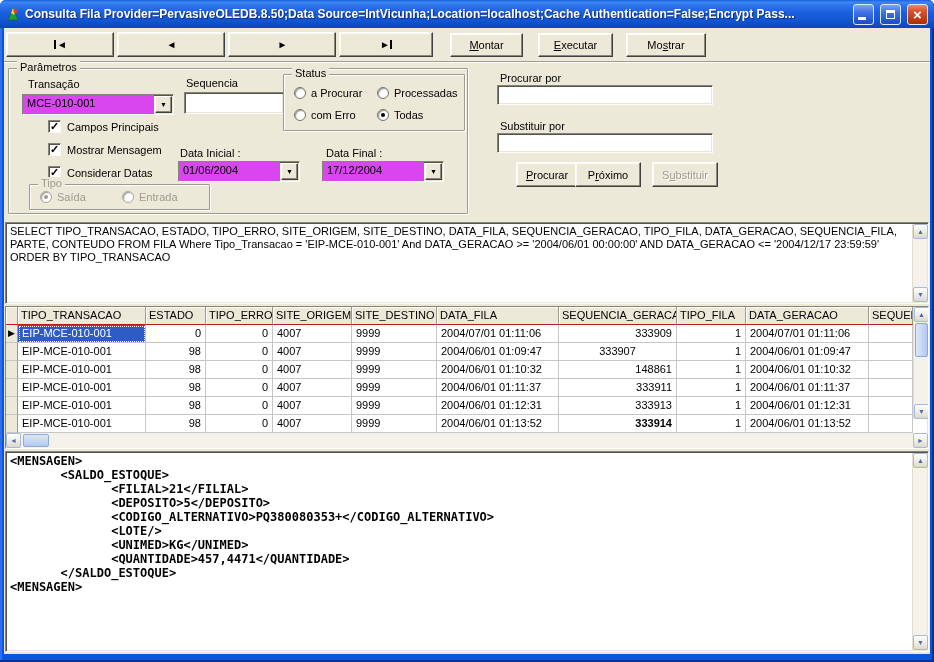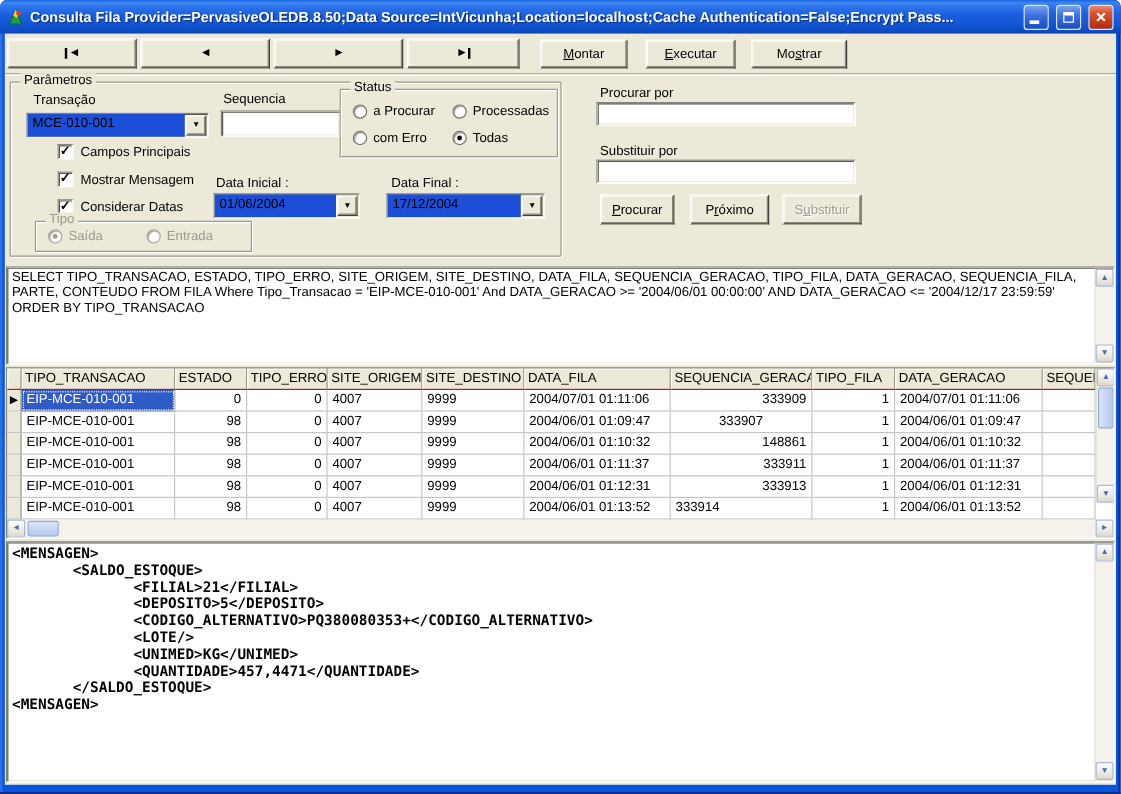--- a/index.html
+++ b/index.html
@@ -33,21 +33,21 @@
   .groupbox { position:absolute; border:1px solid #9D9A90; border-radius:1px; box-shadow:1px 1px 0 #FFFFFF, inset 1px 1px 0 #FFFFFF; }
   .groupbox > .legend { position:absolute; top:-8px; left:8px; background:#ECE9D8; padding:0 3px; font-size:11px; }
   .groupbox.disabled > .legend, .label.disabled { color:#9D9A90; }
   .label { position:absolute; font-size:11px; white-space:nowrap; }
   
   .sunken { background:#fff; border:1px solid #848478; border-right-color:#FDFCF7; border-bottom-color:#FDFCF7;
     box-shadow: inset 1px 1px 0 #55554C, inset -1px -1px 0 #E8E6DA; }
   .field { position:absolute; padding:3px 4px; font-size:11px; overflow:hidden; white-space:nowrap; }
   
   .combo { position:absolute; display:flex; align-items:stretch; }
-  .combo .val { flex:1; padding:2px 4px; font-size:11px; overflow:hidden; white-space:nowrap; background:#1d4ed8; }
+  .combo .val { flex:1; padding:2px 4px; font-size:11px; overflow:hidden; white-space:nowrap; background:#d946ef; }
   .combo .drop { width:17px; margin:1px; background:#ECE9D8; border:1px solid #404040; border-top-color:#fff; border-left-color:#fff;
     box-shadow: inset -1px -1px 0 #8A877C; display:flex; align-items:center; justify-content:center; font-size:7px; cursor:default; }
   
   .checkrow { position:absolute; display:flex; align-items:center; gap:6px; }
   .cbox { width:13px; height:13px; background:#fff; border:1px solid #848478; border-right-color:#FDFCF7; border-bottom-color:#FDFCF7;
     box-shadow: inset 1px 1px 0 #55554C; display:flex; align-items:center; justify-content:center; font-size:11px; font-weight:bold; line-height:11px; }
   .radiorow { position:absolute; display:flex; align-items:center; gap:5px; }
   .rad { width:12px; height:12px; border-radius:50%; background:#fff; border:1px solid #737369; box-shadow: inset 1px 1px 1px #9a9a90; position:relative; }
   .rad .dot { display:none; }
   .rad.on .dot { display:block; position:absolute; left:3px; top:3px; width:4px; height:4px; border-radius:50%; background:#000; }
@@ -188,21 +188,21 @@
         </span>
       <span>Considerar Datas</span>
     </div>
 
     <div class="label" style="left:176px; top:119px;">Data Inicial :</div>
     <div class="combo sunken" style="left:174px; top:133px; width:122px; height:21px;">
       <span class="val">01/06/2004</span>
       <span class="drop">▼</span>
     </div>
     <div class="label" style="left:322px; top:119px;">Data Final :</div>
-    <div class="combo sunken" style="left:318px; top:133px; width:132px; height:21px;justify-content:flex-end;">
+    <div class="combo sunken" style="left:318px; top:133px; width:122px; height:21px;justify-content:flex-end;">
       <span class="val">17/12/2004</span>
       <span class="drop">▼</span>
     </div>
 
     <div class="groupbox disabled" style="left:25px; top:156px; width:181px; height:26px;">
       <span class="legend">Tipo</span>
     </div>
     <div class="radiorow" style="left:36px; top:163px;">
       <span class="rad disabled on">
           <span class="dot"></span>
@@ -211,21 +211,21 @@
     </div>
     <div class="radiorow" style="left:118px; top:163px;">
       <span class="rad disabled"></span>
       <span class="label disabled" style="position:static;">Entrada</span>
     </div>
 
     <div class="label" style="left:496px; top:44px;">Procurar por</div>
     <div class="field sunken" style="left:493px; top:57px; width:216px; height:20px;"></div>
     <div class="label" style="left:496px; top:92px;">Substituir por</div>
     <div class="field sunken" style="left:493px; top:105px; width:216px; height:20px;"></div>
-    <div class="btn3d" style="left:496px; top:134px; width:62px; height:25px;justify-content:center;">
+    <div class="btn3d" style="left:512px; top:134px; width:62px; height:25px;justify-content:center;">
       <span><span></span><span class="key">P</span><span>rocurar</span></span>
     </div>
     <div class="btn3d" style="left:571px; top:134px; width:66px; height:25px;">
       <span><span>P</span><span class="key">r</span><span>óximo</span></span>
     </div>
     <div class="btn3d disabled" style="left:648px; top:134px; width:66px; height:25px;">
       <span><span>S</span><span class="key">u</span><span>bstituir</span></span>
     </div>
 
     <div class="memo sunken" style="left:1px; top:194px; width:924px; height:82px;">
@@ -318,21 +318,21 @@
               <div class="gc" style="width: 44px; text-align: left;"></div>
             </div>
             <div class="grow">
               <div class="gc selcol" style="width: 12px;"></div>
               <div class="gc" style="width: 128px; text-align: left;">EIP-MCE-010-001</div>
               <div class="gc" style="width: 60px; text-align: right;">98</div>
               <div class="gc" style="width: 67px; text-align: right;">0</div>
               <div class="gc" style="width: 79px; text-align: left;">4007</div>
               <div class="gc" style="width: 85px; text-align: left;">9999</div>
               <div class="gc" style="width: 122px; text-align: left;">2004/06/01 01:13:52</div>
-              <div class="gc" style="width: 118px; text-align: left;">333914</div>
+              <div class="gc" style="width: 118px; text-align: right; font-weight: bold;">333914</div>
               <div class="gc" style="width: 69px; text-align: right;">1</div>
               <div class="gc" style="width: 123px; text-align: left;">2004/06/01 01:13:52</div>
               <div class="gc" style="width: 44px; text-align: left;"></div>
             </div>
           </div>
         <div class="sb-v" style="right:0; top:0; height:112px;">
           <div class="sbtn">▲</div>
           <div class="sb-thumb-v" style="top:16px; height:34px;"></div>
           <div class="sbtn bottom">▼</div>
         </div>

